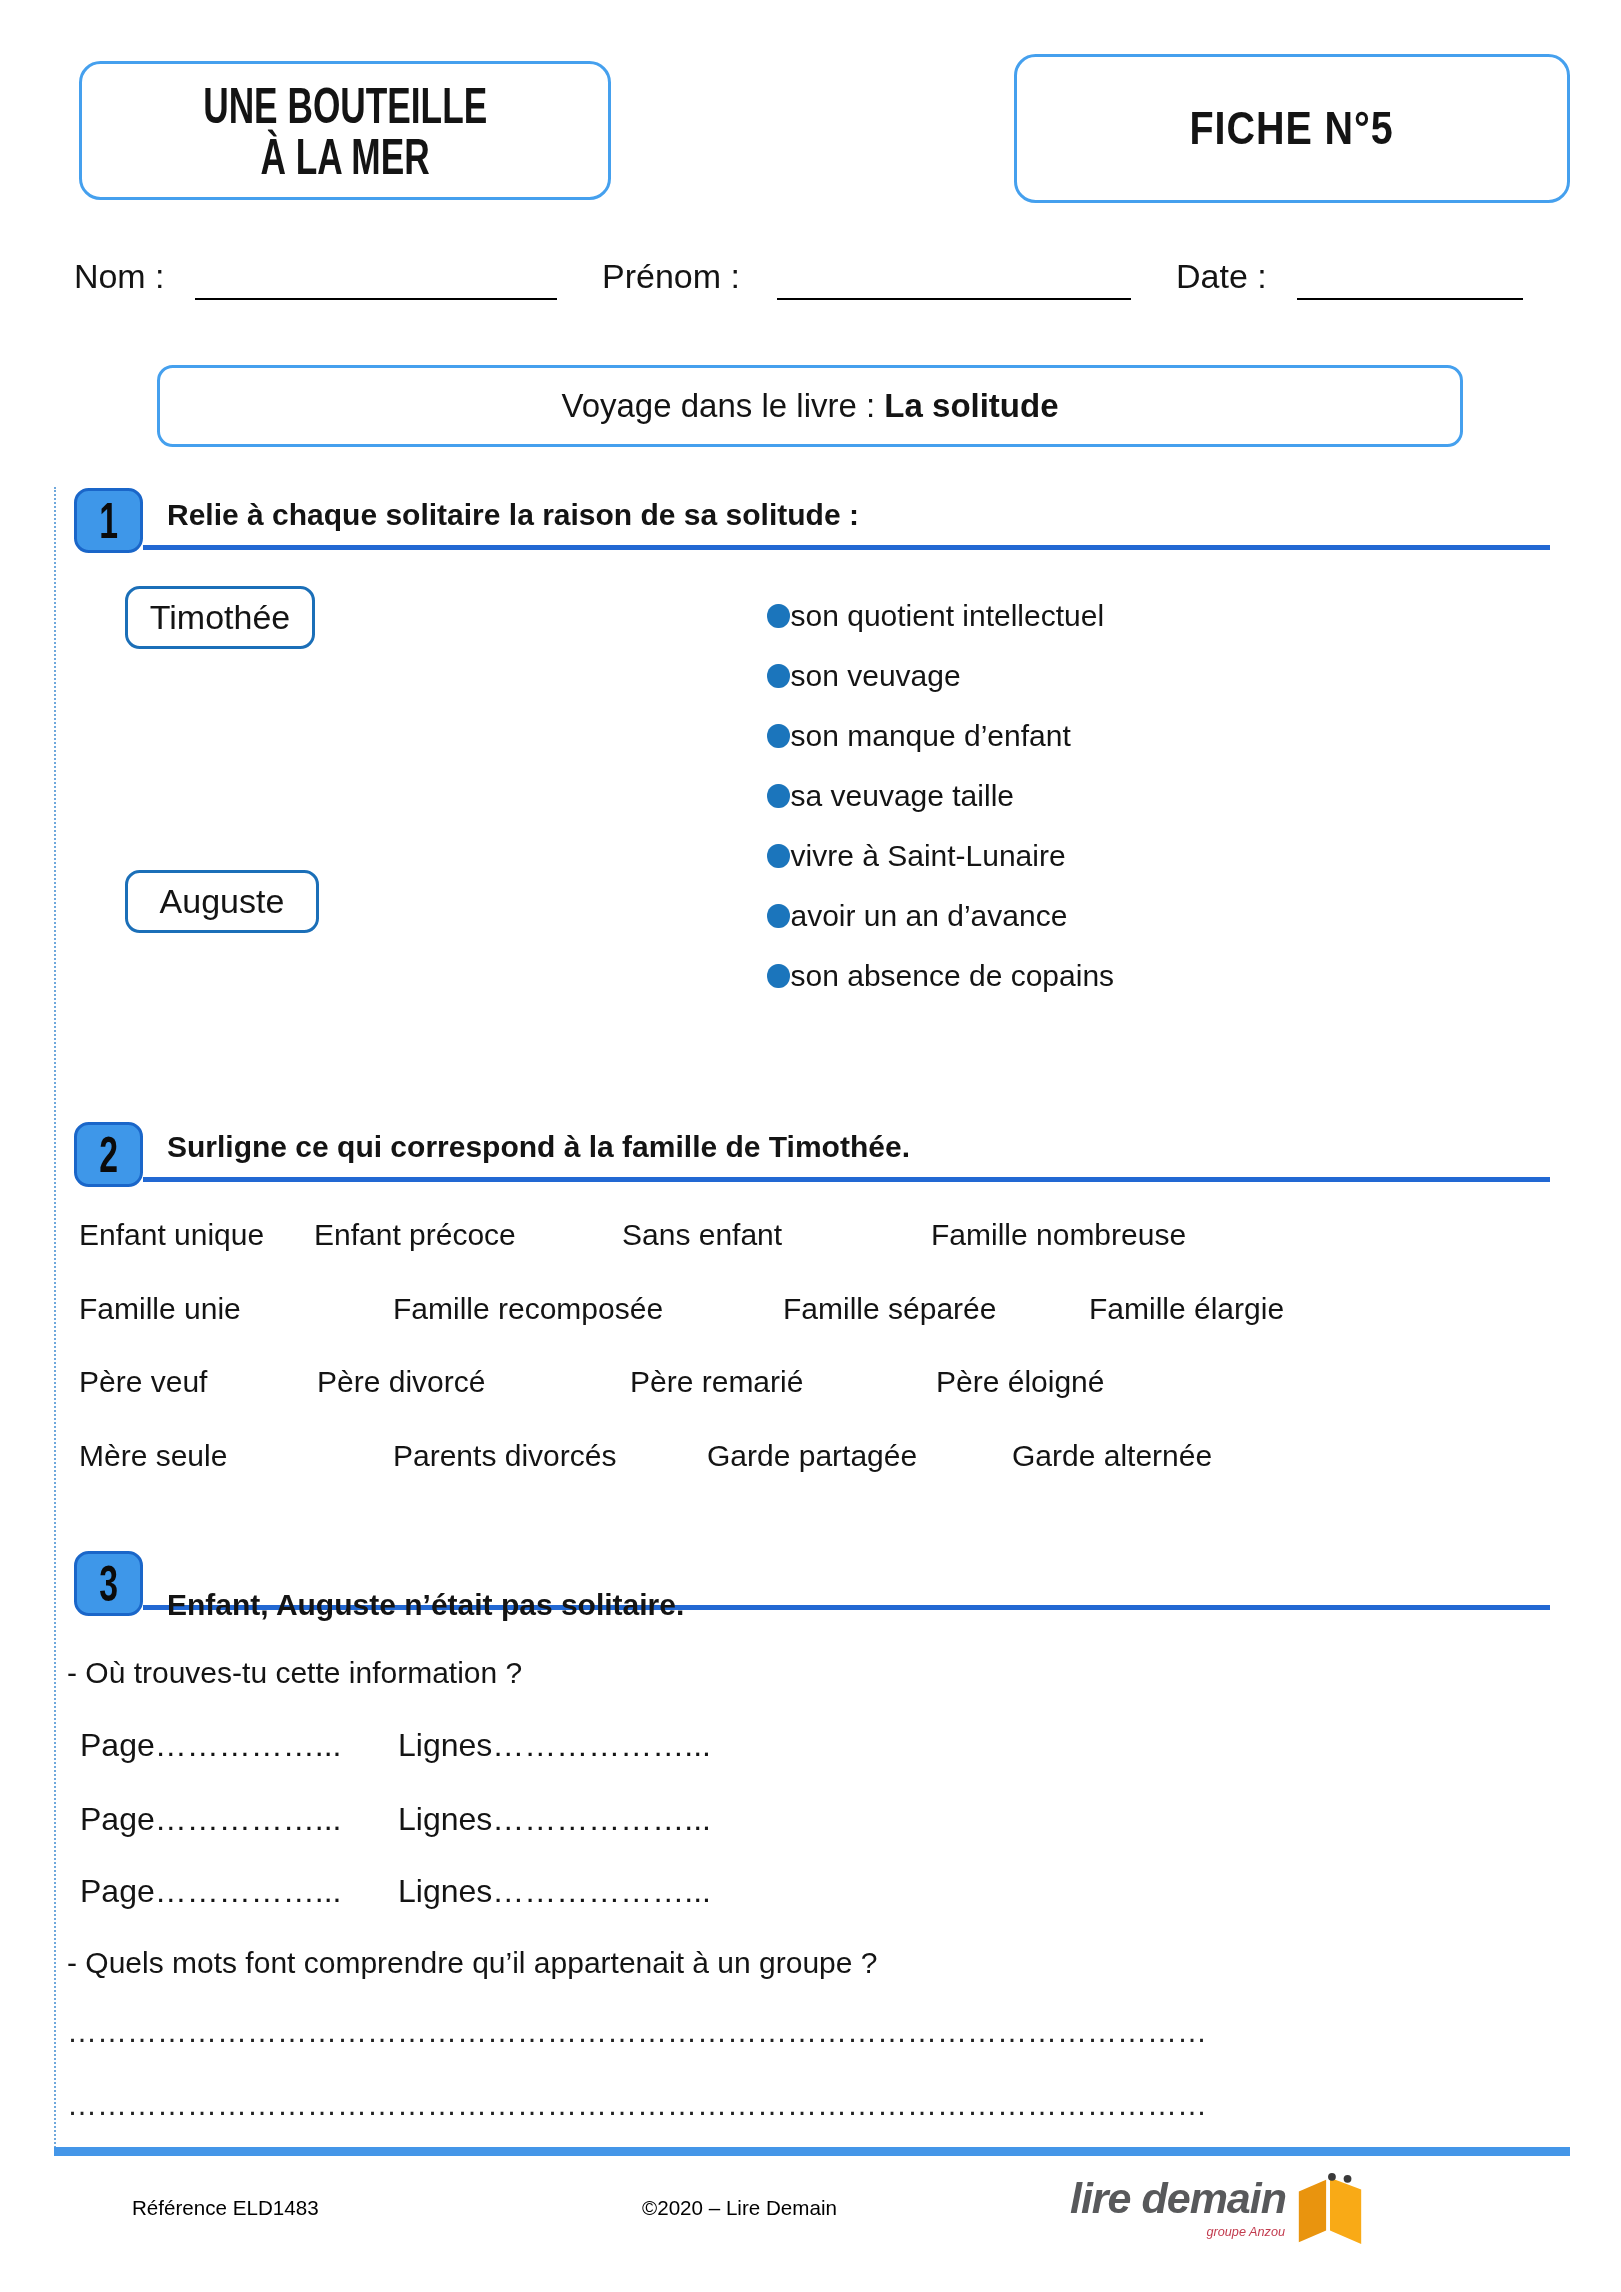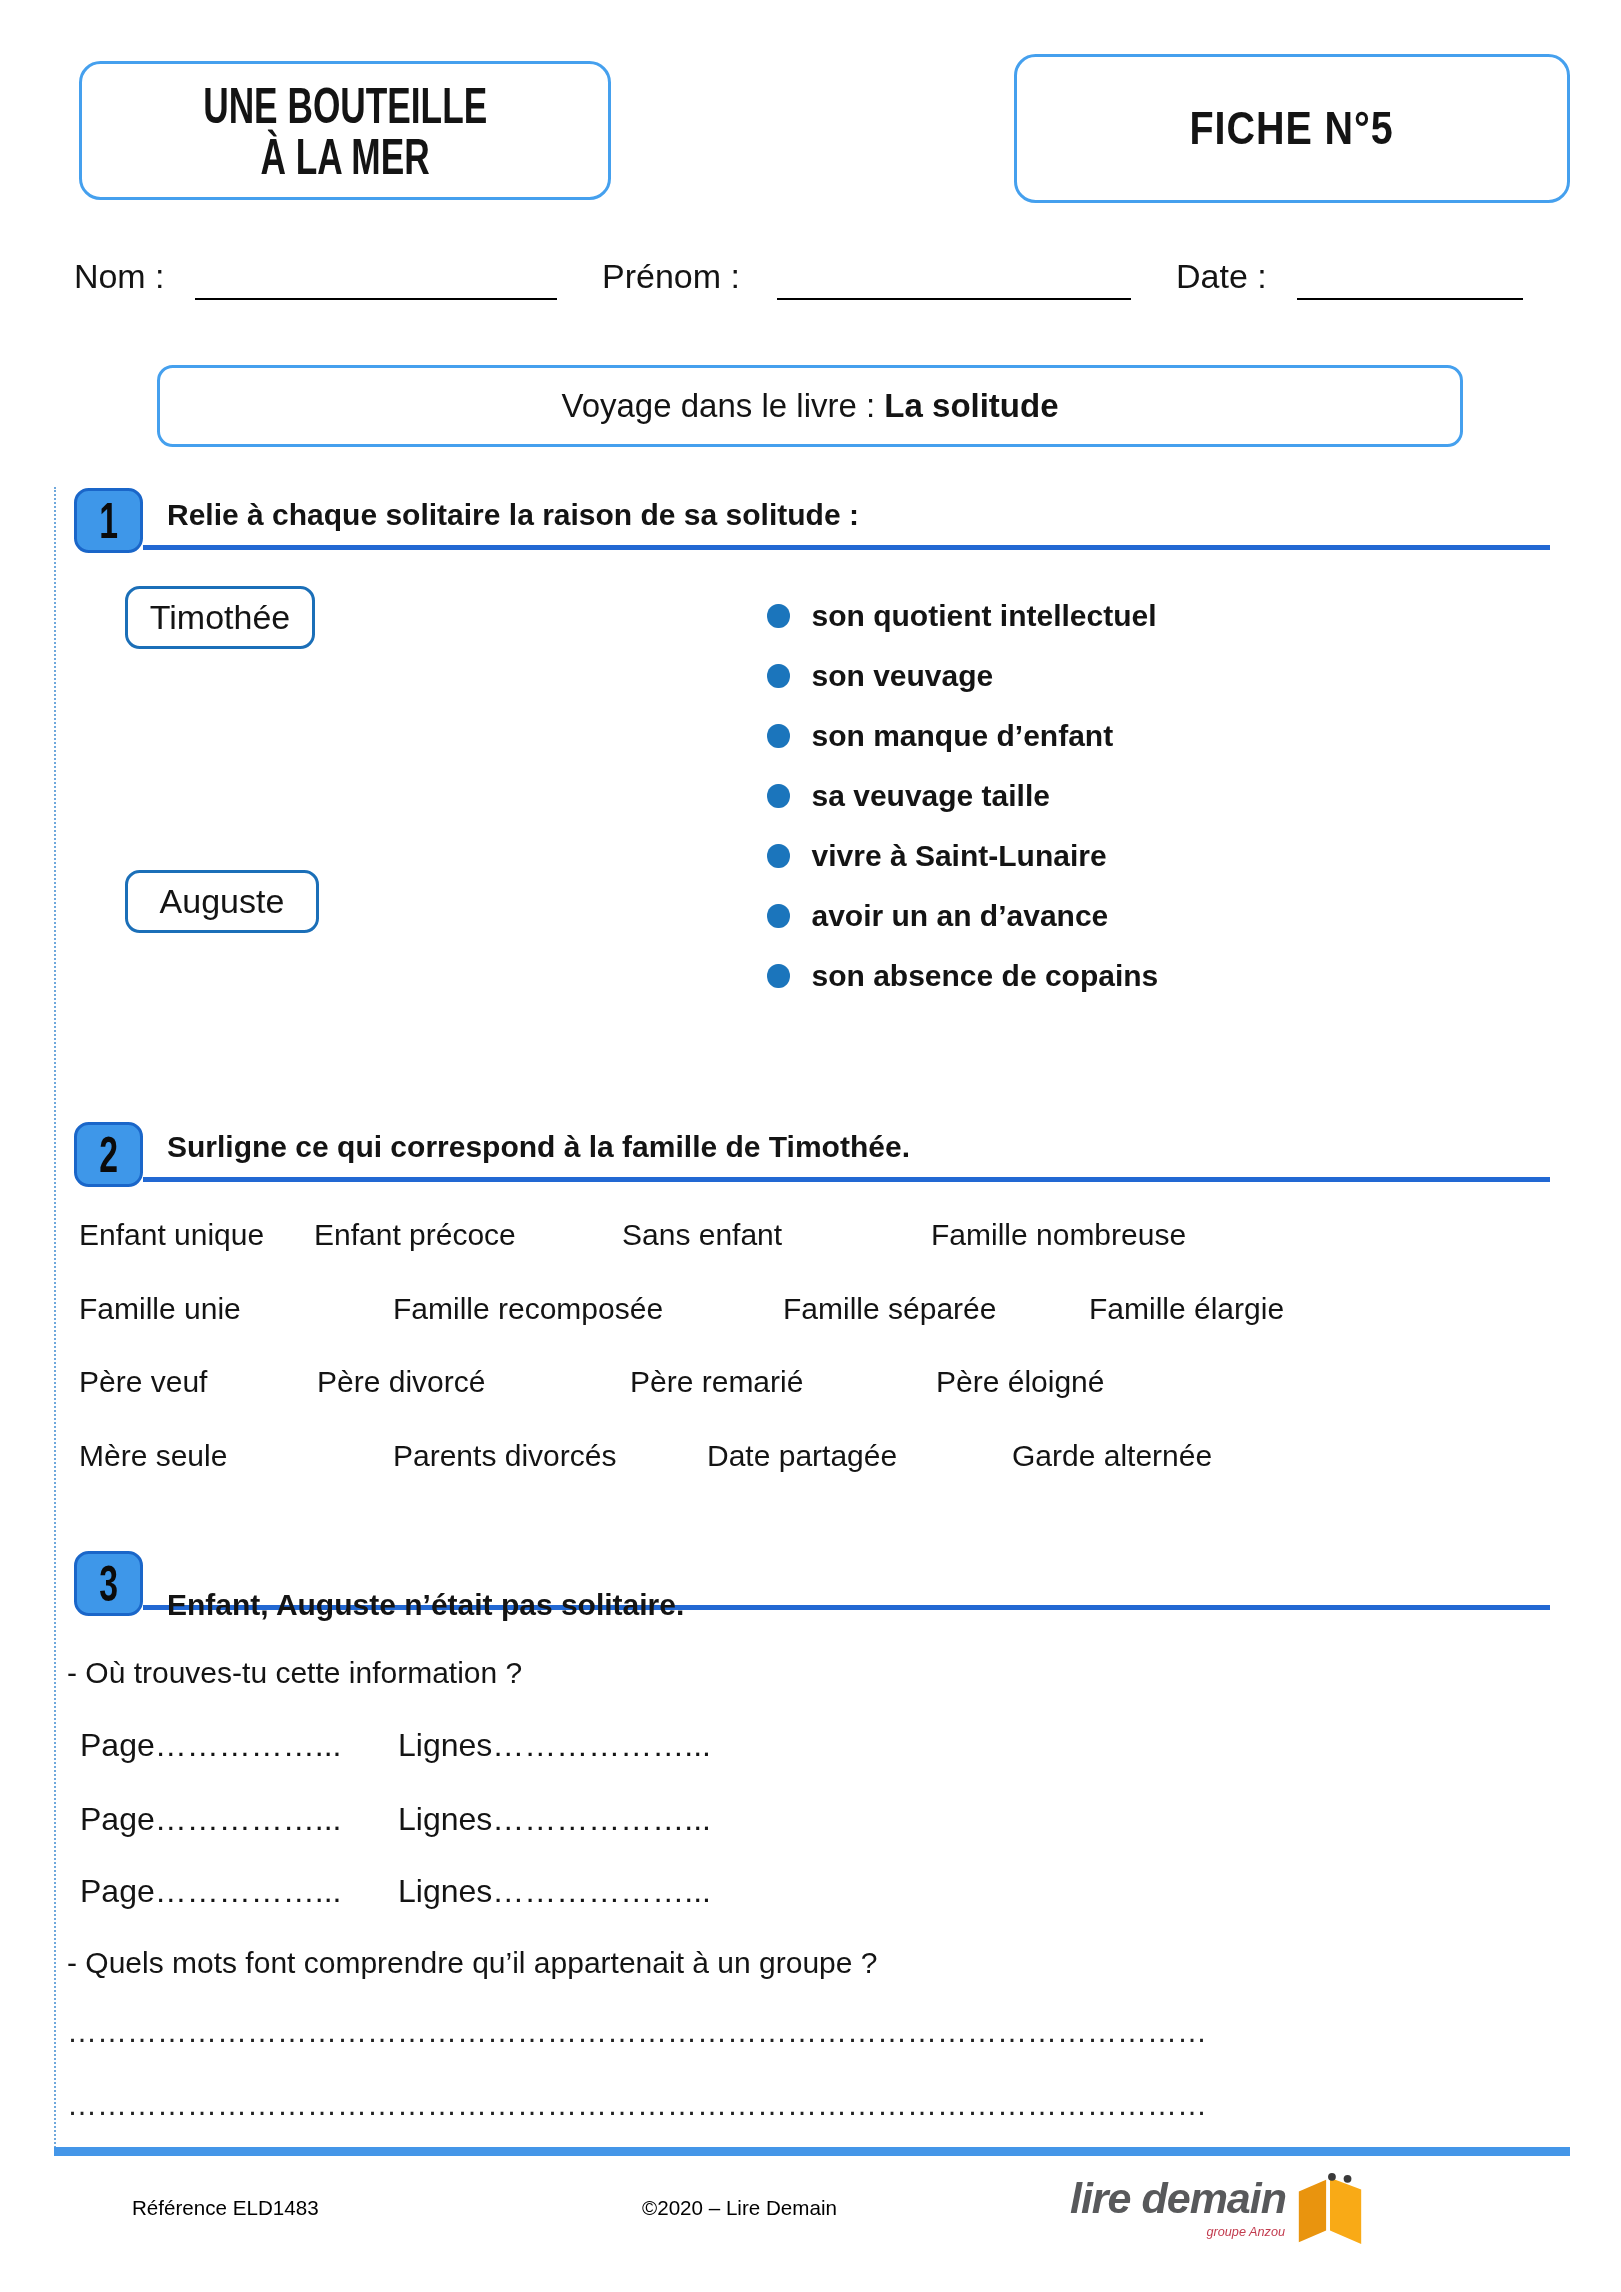--- a/index.html
+++ b/index.html
@@ -41,21 +41,21 @@
   .sec-title{position:absolute;left:167px;font-weight:bold;font-size:30px;white-space:nowrap;z-index:2;}
   .sec-rule{position:absolute;left:143px;width:1407px;height:4.9px;background:var(--medium-blue);z-index:1;}
   
   .name-box{position:absolute;border:3.9px solid var(--dark-blue);border-radius:14.7px;background:#fff;
     display:flex;align-items:center;justify-content:center;font-size:34px;}
   .tim-box{left:125px;top:586px;width:190px;height:63px;}
   .aug-box{left:125px;top:870px;width:194px;height:63px;}
   .reasons{position:absolute;left:767px;top:586px;}
   .reason{display:flex;align-items:center;height:60px;}
   .dot{width:22.5px;height:24.5px;border-radius:50%;background:var(--bullet-blue);flex:none;}
-  .reason .txt{margin-left:22px;font-size:30px;white-space:nowrap;font-weight:bold;}
+  .reason .txt{margin-left:1px;font-size:30px;white-space:nowrap;}
   
   .word-row{position:absolute;left:0;width:1621px;height:41px;}
   .word-row span{position:absolute;font-size:30px;white-space:nowrap;}
   
   .q{position:absolute;left:67px;font-size:30px;white-space:nowrap;}
   .pl-row{position:absolute;left:80px;width:980px;height:41px;font-size:32px;}
   .pl-row .pg{position:absolute;left:0;}
   .pl-row .lg{position:absolute;left:318px;}
   .ans-line{position:absolute;left:67px;width:1482px;height:41px;font-size:30px;
     white-space:nowrap;overflow:hidden;color:#222;}
@@ -163,21 +163,21 @@
   </div>
   <div class="word-row" style="top:1365px;">
     <span style="left:79px;">Père veuf</span>
     <span style="left:317px;">Père divorcé</span>
     <span style="left:630px;">Père remarié</span>
     <span style="left:936px;">Père éloigné</span>
   </div>
   <div class="word-row" style="top:1439px;">
     <span style="left:79px;">Mère seule</span>
     <span style="left:393px;">Parents divorcés</span>
-    <span style="left:707px;">Date partagée</span>
+    <span style="left:707px;">Garde partagée</span>
     <span style="left:1012px;">Garde alternée</span>
   </div>
 
   <div class="sec-badge" style="top:1551px;">
     <span>3</span>
   </div>
   <div class="sec-title" style="top:1560px;margin-top:28px;">Enfant, Auguste n’était pas solitaire.</div>
   <div class="sec-rule" style="top:1605px;"></div>
 
   <div class="q" style="top:1656px;">- Où trouves-tu cette information ?</div>

